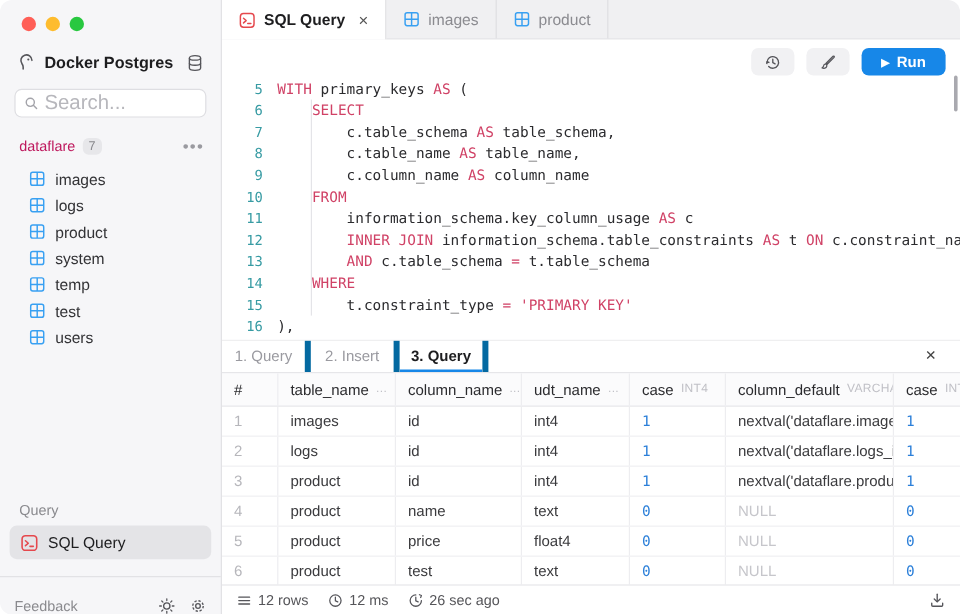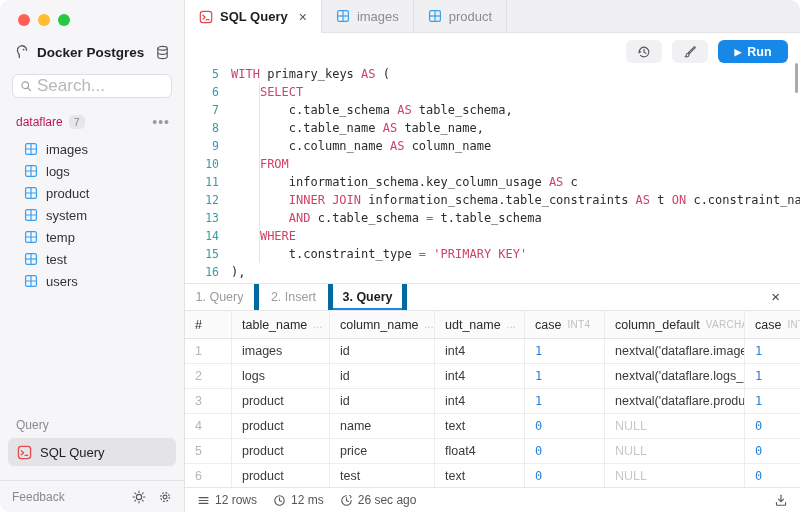--- a/index.html
+++ b/index.html
@@ -20,21 +20,21 @@
   .schema-row { display:flex; align-items:center; gap:6px; padding:12px 14px 6px 16px; }
   .schema-name { font-size:12px; color:#be185d; }
   .badge { background:#e7e7ea; color:#8a8a8e; font-size:10.5px; border-radius:5px; padding:1px 5px; }
   .schema-row .more { margin-left:auto; color:#9a9aa0; font-size:14px; letter-spacing:1px; cursor:default; }
   .table-list { list-style:none; padding:2px 0 0 0; }
   .side-item { display:flex; align-items:center; gap:8px; height:22px; padding:0 14px 0 24px; font-size:13px; color:#333336; cursor:default; }
   .side-item .icon { display:flex; }
   .spacer { flex:1; }
   .q-label { font-size:12px; color:#8a8a8e; padding:0 16px 6px 16px; }
   .q-item { display:flex; align-items:center; gap:8px; margin:0 8px 14px 8px; height:28px; padding:0 9px; border-radius:6px; background:#e4e4e7; font-size:13px; color:#1d1d1f; }
-  .side-footer { border-top:1px solid #e2e2e5; height:32px; display:flex; align-items:center; padding:0 12px; gap:12px; }
+  .side-footer { border-top:1px solid #e2e2e5; height:32px; display:flex; align-items:flex-end; padding:0 12px; gap:12px; }
   .feedback { font-size:12px; color:#8a8a8e; flex:1; }
 
   
   .main { flex:1; display:flex; flex-direction:column; min-width:0; }
   .tabbar { height:33px; background:#f0f0f2; border-bottom:1px solid #e2e2e5; display:flex; align-items:stretch; }
   .tab { display:flex; align-items:center; gap:7px; padding:0 14px; font-size:13px; color:#8b8b90; border-right:1px solid #dfdfe2; cursor:default; }
   .tab.active { background:#fff; color:#1d1d1f; font-weight:600; margin-bottom:-1px; }
   .tab .close { color:#555; font-size:14px; margin-left:4px; font-weight:400; }
 
   

